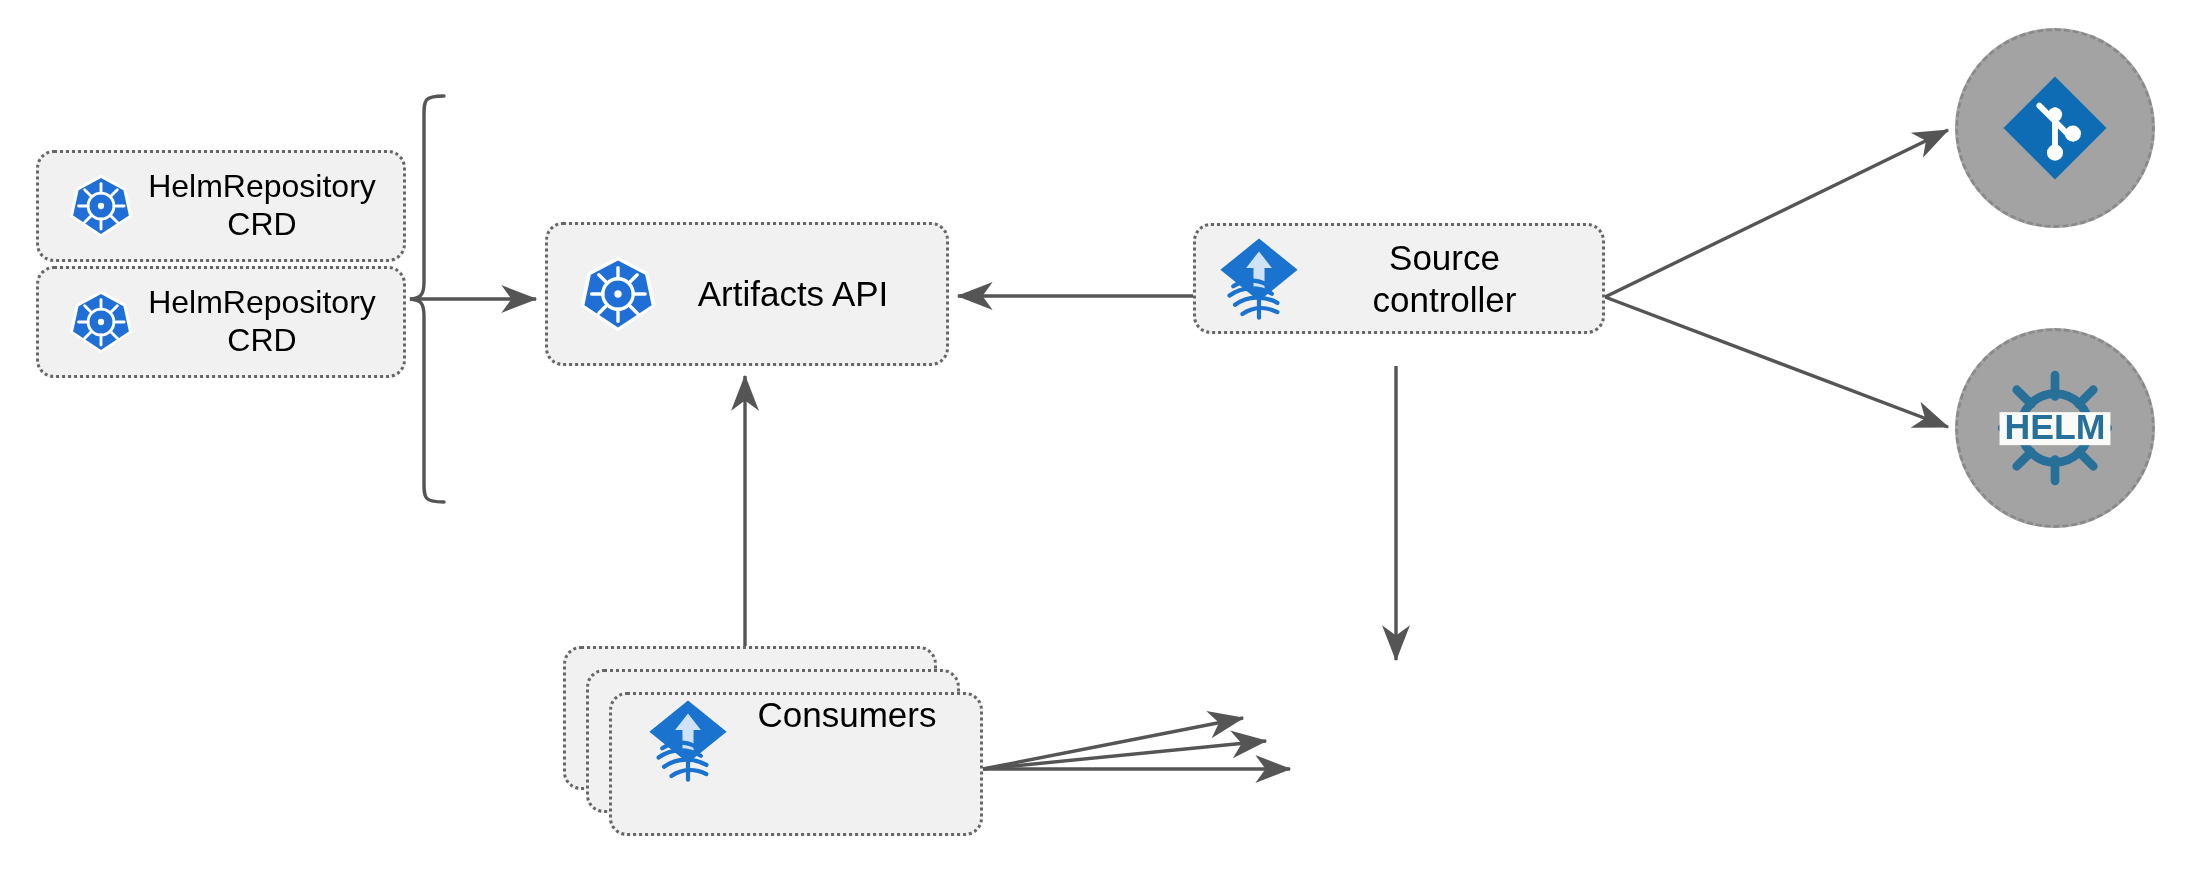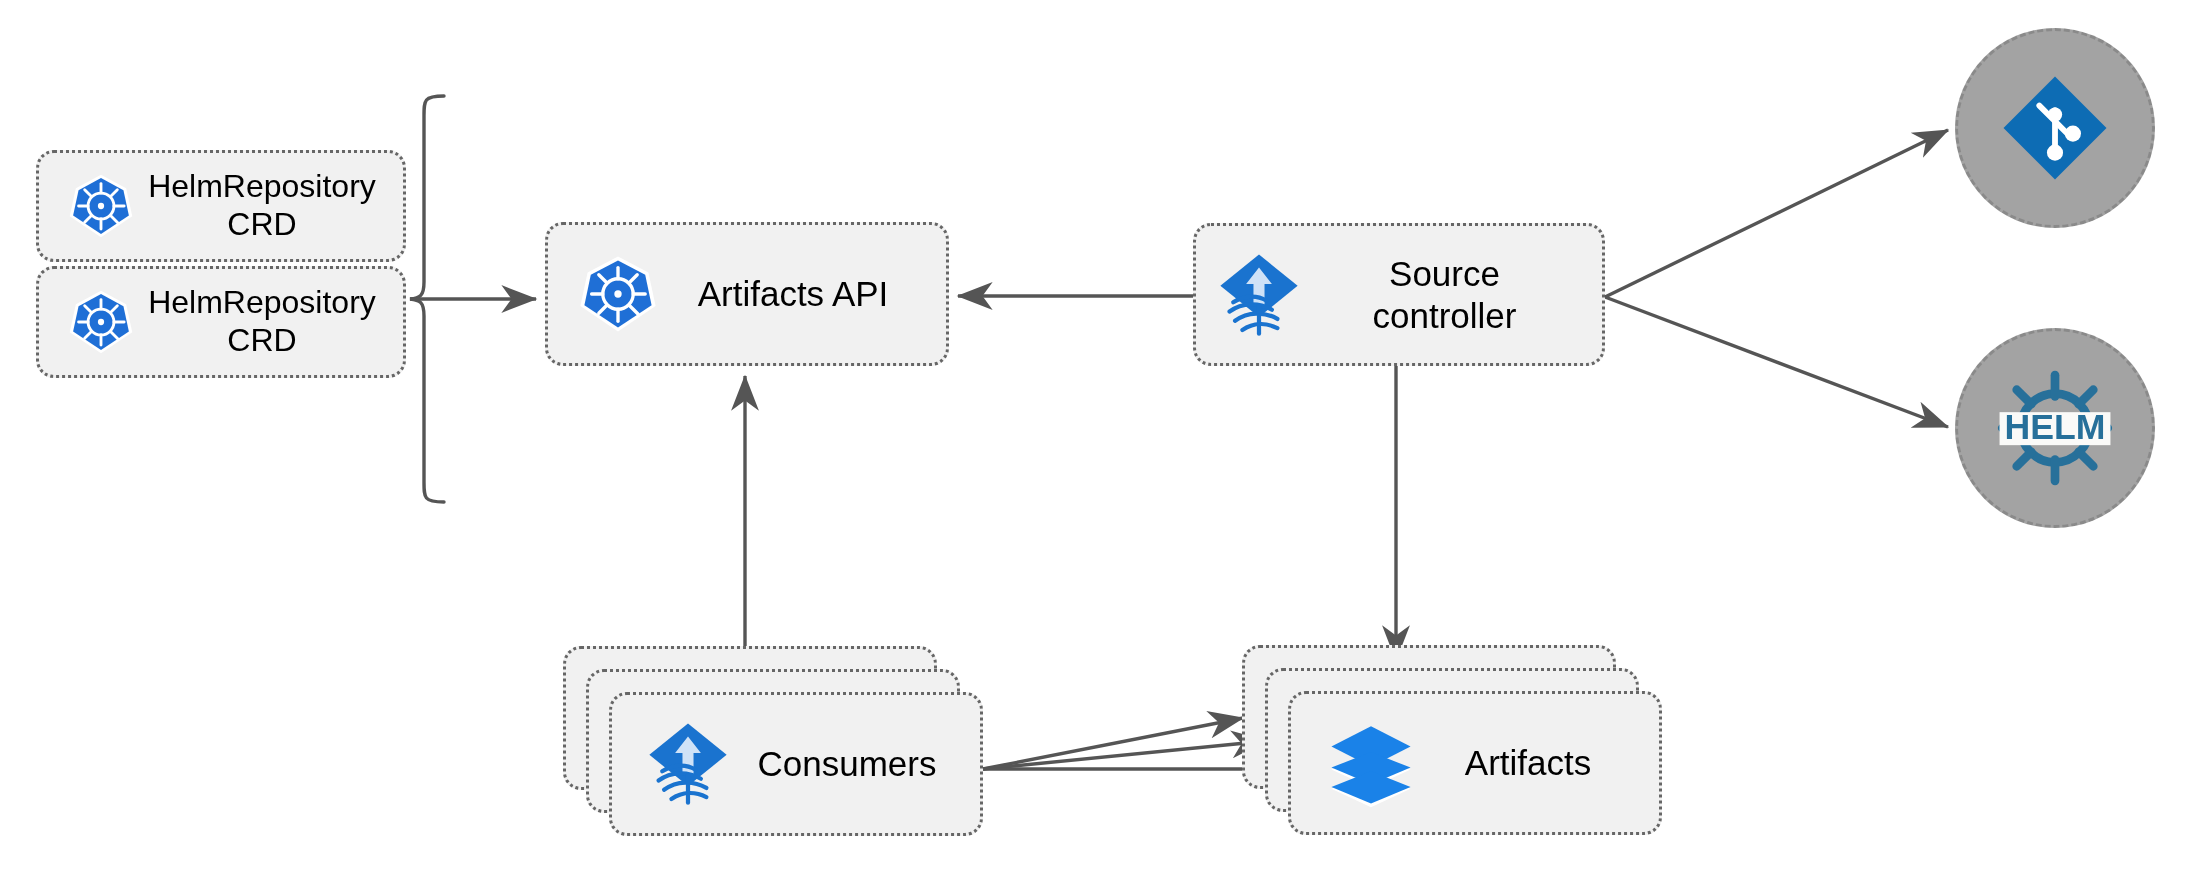--- a/index.html
+++ b/index.html
@@ -56,21 +56,21 @@
     left: 545px; top: 222px;
     width: 404px; height: 144px;
     padding-left: 30px;
   }
   #node-k8s-api .label { font-size: 35px; flex: 1; padding-right: 18px; }
   #node-k8s-api .icon-slot { width: 80px; height: 80px; flex: 0 0 80px; }
 
   
   #node-source-controller {
     left: 1193px; top: 223px;
-    width: 412px; height: 143px;
+    width: 412px; height: 111px;
     padding-left: 17px;
   }
   #node-source-controller .label { font-size: 35px; flex: 1; padding-right: 18px; }
   #node-source-controller .icon-slot { width: 92px; height: 92px; flex: 0 0 92px; }
 
   
   .stack {
     position: absolute;
   }
   .stack .card {
@@ -78,21 +78,21 @@
     box-sizing: border-box;
     background: #f1f1f1;
     border: 3px dotted #666666;
     border-radius: 18px;
   }
   .stack .card.c1 { left: 0px;  top: 0px;  }
   .stack .card.c2 { left: 23px; top: 23px; }
   .stack .card.c3 {
     left: 46px; top: 46px;
     display: flex;
-    align-items: center;
+    align-items: flex-start;
     justify-content: flex-start;
   }
   .stack .card.c3 .label {
     font-size: 35px;
     color: #000;
     flex: 1;
     text-align: center;
     padding-right: 20px;
   }
   .stack .icon-slot { width: 92px; height: 92px; flex: 0 0 92px; }
@@ -265,36 +265,20 @@
             <path d="M24,78 C38,68 56,68 70,76"></path>
             <path d="M32,88 C44,80 58,80 70,86"></path>
             <path d="M50,62 L50,92"></path>
           </g>
         </svg>
       </span>
       <span class="label">Consumers</span>
     </div>
   </div>
 
-  <div class="stack" id="stack-artifacts">
-    <div class="card c1"></div>
-    <div class="card c2"></div>
-    <div class="card c3">
-      <span class="icon-slot">
-        <svg viewBox="0 0 100 100" width="100%" height="100%" aria-hidden="true">
-          <polygon points="50,10 93,32 50,54 7,32" fill="#1a82e8"></polygon>
-          <polygon points="50,43 93,57 50,77 7,57" fill="#ffffff"></polygon>
-          <polygon points="50,38 93,55 50,73 7,55" fill="#1a82e8"></polygon>
-          <polygon points="50,64 93,78 50,98 7,78" fill="#ffffff"></polygon>
-          <polygon points="50,59 93,76 50,94 7,76" fill="#1a82e8"></polygon>
-        </svg>
-      </span>
-      <span class="label">Artifacts</span>
-    </div>
-  </div>
 
   <div class="ext-circle" id="circle-git">
     <span style="width:112px;height:112px;display:block;">
       <svg viewBox="0 0 100 100" width="100%" height="100%" aria-hidden="true">
         <polygon points="50,4 96,50 50,96 4,50" fill="#0d6cb4"></polygon>
         <g stroke="#ffffff" stroke-width="5.2" fill="none" stroke-linecap="round">
           <line x1="50" y1="34" x2="50" y2="70"></line>
           <path d="M50,44 L64,58"></path>
           <line x1="36" y1="30" x2="50" y2="44"></line>
         </g>

